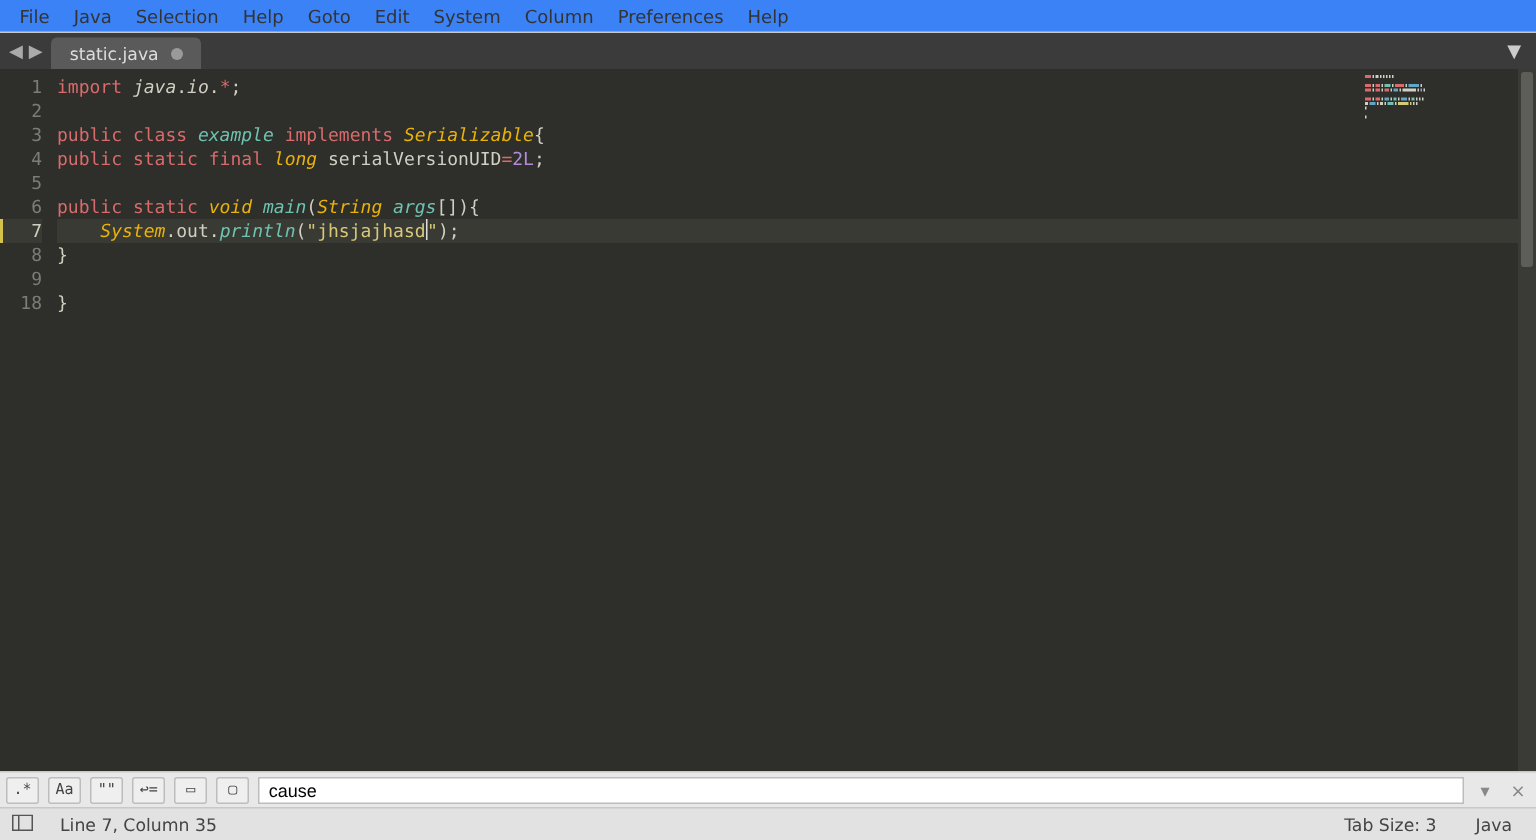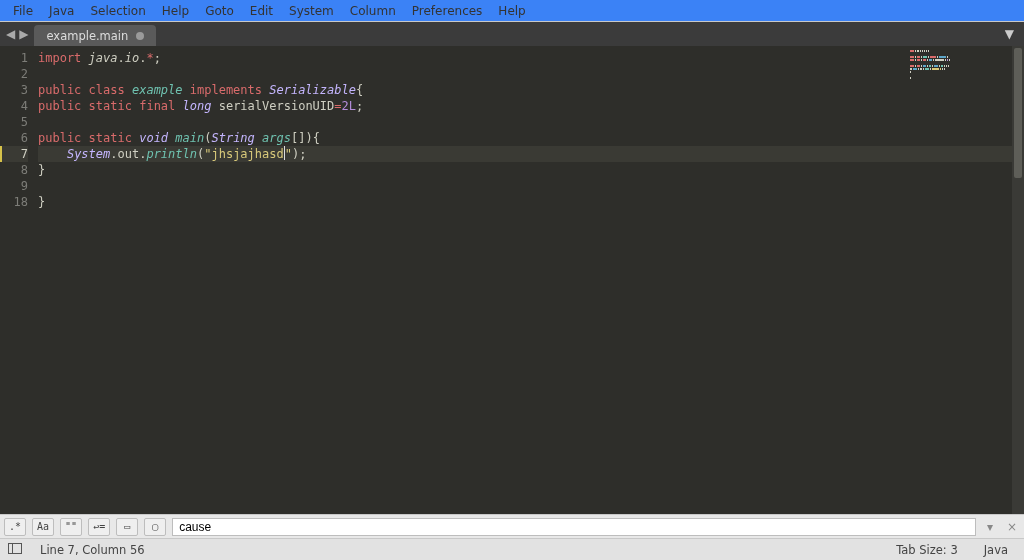--- a/index.html
+++ b/index.html
@@ -23,21 +23,21 @@
   .editor { flex: 1; display: flex; background: #2e2e2a; position: relative; font-family: "DejaVu Sans Mono", Consolas, monospace; font-size: 12px; line-height: 16px; }
   .gutter { width: 34px; background: #2e2e2a; color: #7d7d78; text-align: right; padding: 4px 6px 0 0; user-select: none; }
   .gutter .ln { height: 16px; }
   .code { flex: 1; padding: 4px 0 0 4px; color: #cfcfc2; position: relative; white-space: pre; }
   .code .row { height: 16px; }
   .code .row.active { background: #3a3a34; }
   .gutter .active-ln { background: #3a3a34; color: #cfcfc2; position: relative; }
   .gutter .active-ln::before { content: ""; position: absolute; left: 0; top:0; bottom:0; width: 2px; background: #d6c24a; }
 
   .kw-red { color: #d96b6b; }
-  .kw-blue { color: #c4b5fd; font-style: italic; }
+  .kw-blue { color: #eab308; font-style: italic; }
   .fn-teal { color: #6fc2b0; font-style: italic; }
   .str-yel { color: #d8c97a; }
   .num-purp { color: #b38cd9; }
   .ital { font-style: italic; }
   .op-red { color: #d96b6b; }
 
   .cursor { display: inline-block; width: 1px; height: 14px; background: #ddd; vertical-align: -2px; }
 
   .minimap { position: absolute; right: 14px; top: 4px; width: 100px; height: 60px; pointer-events: none; }
   .minimap .mm-line { height: 2px; margin-bottom: 1px; display: flex; gap: 1px; }
@@ -75,21 +75,21 @@
       <span class="mi">Preferences</span>
       <span class="mi">Help</span>
     </div>
 
   <div class="tabrow">
     <div class="navarrows">
       <span>◀</span>
       <span>▶</span>
     </div>
     <div class="tab">
-      <span>example.main</span>
+      <span>static.java</span>
       <span class="dot"></span>
     </div>
     <div class="spacer"></div>
     <div class="chev">▼</div>
   </div>
 
   <div class="editor">
     <div class="gutter" id="gutter">
         <div class="ln">1</div>
         <div class="ln">2</div>
@@ -196,19 +196,19 @@
     <div class="x">×</div>
   </div>
 
   <div class="status">
     <span class="panel-icon">
       <svg viewBox="0 0 14 11">
           <rect x="0.5" y="0.5" width="13" height="10" fill="none" stroke="#555"></rect>
           <line x1="4.5" y1="0.5" x2="4.5" y2="10.5" stroke="#555"></line>
         </svg>
     </span>
-    <span class="cell">Line 7, Column 56</span>
+    <span class="cell">Line 7, Column 35</span>
     <span class="grow"></span>
     <span class="cell">Tab Size: 3</span>
     <span class="cell">Java</span>
   </div>
 
 </div>
 
 </body></html>

